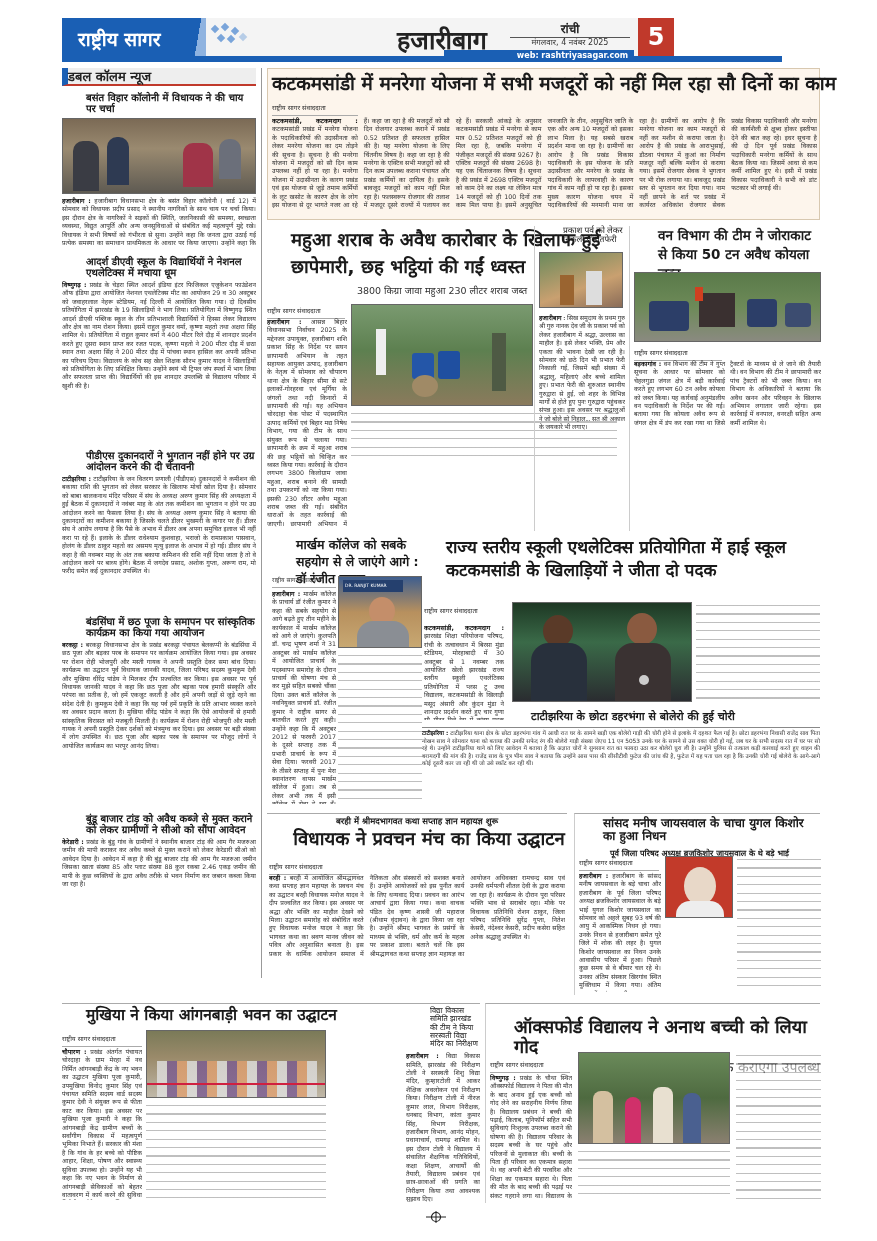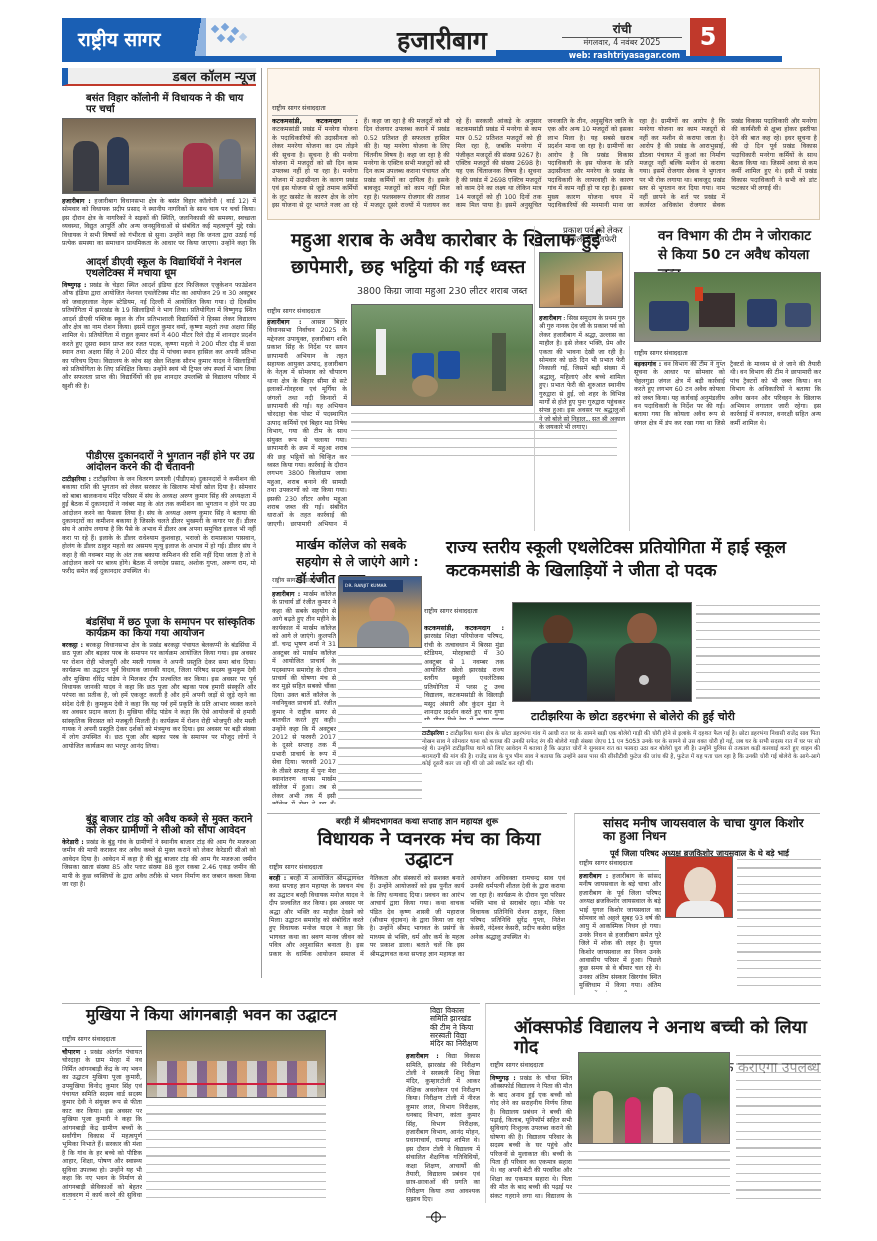--- a/index.html
+++ b/index.html
@@ -1,19 +1,19 @@
 <!DOCTYPE html>
 <html><head>
 <meta charset="utf-8">
 <style>
   * { box-sizing: border-box; margin: 0; padding: 0; }
   body { width: 877px; height: 1241px; background: #fff; font-family: "DejaVu Sans", sans-serif; color: #222; position: relative; overflow: hidden; }
   .page { position: absolute; left: 62px; top: 18px; width: 758px; height: 1205px; }
   
-  .mast { position: absolute; left: 0; top: 0; width: 664px; height: 44px; background: #f4f4f4; border-bottom: 3px solid #c0392b; }
+  .mast { position: absolute; left: 0; top: 0; width: 612px; height: 44px; background: #f4f4f4; border-bottom: 3px solid #c0392b; }
   .mast .logo { position: absolute; left: 0; top: 0; width: 130px; height: 38px; background: #1a5fb4; color: #fff; font-weight: bold; font-size: 19px; padding: 8px 0 0 16px; clip-path: polygon(0 0, 100% 0, 100% 100%, 0 100%); }
   .mast .swoosh { position: absolute; left: 128px; top: 0; width: 16px; height: 38px; background: linear-gradient(100deg, #1a5fb4 50%, #8fb3e0 50%); }
   .mast .dots { position: absolute; left: 150px; top: 6px; width: 40px; height: 24px; }
   .mast .dots span { position: absolute; width: 6px; height: 6px; background: #7aa5da; transform: rotate(45deg); }
   .mast .section { position: absolute; left: 260px; top: 4px; width: 240px; text-align: center; font-size: 25px; font-weight: bold; color: #222; }
   .mast .city { position: absolute; right: 44px; top: 2px; width: 120px; text-align: center; font-size: 12px; font-weight: bold; border-bottom: 1px solid #555; }
   .mast .date { position: absolute; right: 44px; top: 18px; width: 120px; text-align: center; font-size: 8px; color: #333; }
   .mast .pgno { position: absolute; right: 0; top: 0; width: 36px; height: 38px; background: #c0392b; color: #fff; font-size: 24px; font-weight: bold; text-align: center; line-height: 38px; }
   .mast .web { position: absolute; right: 40px; top: 32px; width: 190px; height: 12px; background: #1a5fb4; color: #fff; font-size: 8px; font-weight: bold; text-align: right; padding-right: 6px; line-height: 12px; }
   .mast .webbar { position: absolute; left: 0; top: 38px; width: 720px; height: 6px; background: #1a5fb4; }
@@ -45,21 +45,21 @@
     </div>
     <div class="section">हजारीबाग</div>
     <div class="city">रांची</div>
     <div class="date">मंगलवार, 4 नवंबर 2025</div>
     <div class="pgno">5</div>
     <div class="webbar"></div>
     <div class="web">web: rashtriyasagar.com</div>
   </div>
 
   <div class="col" style="left:0;top:50px;width:194px;height:910px;">
-    <div style="height:18px;background:#eee;border-left:6px solid #1a5fb4;border-bottom:2px solid #c0392b;text-align:right;font-weight:bold;font-size:13px;line-height:18px;">डबल कॉलम न्यूज</div>
+    <div style="height:18px;background:#eee;border-left:6px solid #1a5fb4;border-bottom:2px solid #c0392b;text-align:left;font-weight:bold;font-size:13px;line-height:18px;">डबल कॉलम न्यूज</div>
 
     <div style="position:absolute;top:24px;left:0;width:194px;">
       <div class="hl" style="font-size:10px;">बसंत विहार कॉलोनी में विधायक ने की चाय पर चर्चा</div>
       <div class="photo" style="position:relative;margin-top:4px;width:194px;height:76px;background:linear-gradient(180deg,#7b6a55 0%,#9a8a70 40%,#5e5a52 100%);">
         <div style="position:absolute;left:10px;top:22px;width:26px;height:50px;background:#3a3c44;border-radius:10px 10px 0 0"></div>
         <div style="position:absolute;left:44px;top:18px;width:22px;height:48px;background:#2e3a52;border-radius:10px 10px 0 0"></div>
         <div style="position:absolute;left:120px;top:24px;width:30px;height:44px;background:#a03448;border-radius:10px 10px 0 0"></div>
         <div style="position:absolute;left:156px;top:20px;width:22px;height:40px;background:#6b6f7a;border-radius:10px 10px 0 0"></div>
       </div>
       <div class="txt" style="margin-top:3px;height:50px;"><b>हजारीबाग :</b> <span>हजारीबाग विधानसभा क्षेत्र के बसंत विहार कॉलोनी ( वार्ड 12) में सोमवार को विधायक प्रदीप प्रसाद ने स्थानीय नागरिकों के साथ चाय पर चर्चा किया। इस दौरान क्षेत्र के नागरिकों ने सड़कों की स्थिति, जलनिकासी की समस्या, स्वच्छता व्यवस्था, विद्युत आपूर्ति और अन्य जनसुविधाओं से संबंधित कई महत्वपूर्ण मुद्दे रखे। विधायक ने सभी विषयों को गंभीरता से सुना। उन्होंने कहा कि जनता द्वारा उठाई गई प्रत्येक समस्या का समाधान प्राथमिकता के आधार पर किया जाएगा। उन्होंने कहा कि जनता की सक्रिय भागीदारी से ही विकास संभव है।</span></div>
@@ -81,20 +81,21 @@
     </div>
 
     <div style="position:absolute;top:745px;left:0;width:194px;">
       <div class="hl" style="font-size:10px;">बुंडू बाजार टांड़ को अवैध कब्जे से मुक्त कराने को लेकर ग्रामीणों ने सीओ को सौंपा आवेदन</div>
       <div class="txt" style="margin-top:3px;height:140px;"><b>केरेडारी :</b> <span>प्रखंड के बुंडू गांव के ग्रामीणों ने स्थानीय बाजार टांड़ की आम गैर मजरुआ जमीन की मापी कराकर कर अवैध कब्जे से मुक्त कराने को लेकर केरेडारी सीओ को आवेदन दिया है। आवेदन में कहा है की बुंडू बाजार टांड़ की आम गैर मजरुआ जमीन जिसका खाता संख्या 85 और प्लाट संख्या 88 कुल रकबा 2.46 एकड़ जमीन की मापी के कुछ व्यक्तियों के द्वारा अवैध तरीके से भवन निर्माण कर जबरन कब्जा किया जा रहा है।</span></div>
     </div>
   </div>
   <div class="rule" style="left:199px;top:50px;width:1px;height:910px;"></div>
 
   <div class="col" style="left:205px;top:50px;width:553px;height:152px;background:#fdf5ec;border:1px solid #d8c8b0;">
+    <div class="hl" style="font-size:19px;padding:4px 4px 0 4px;white-space:nowrap;">कटकमसांडी में मनरेगा योजना में सभी मजदूरों को नहीं मिल रहा सौ दिनों का काम</div>
     <div class="byline" style="position:absolute;left:4px;top:34px;width:86px;">राष्ट्रीय सागर संवाददाता</div>
     <div class="txt" style="position:absolute;left:4px;top:48px;width:545px;height:100px;column-count:6;column-gap:6px;"><b>कटकमसांडी, कटकमदाग :</b> <span>कटकमसांडी प्रखंड में मनरेगा योजना के पदाधिकारियों की उदासीनता को लेकर मनरेगा योजना का दम तोड़ने की सूचना है। सूचना है की मनरेगा योजना में मजदूरों को सौ दिन काम उपलब्ध नहीं हो पा रहा है। मनरेगा योजना में उदासीनता के कारण प्रखंड एवं इस योजना से जुड़े तमाम कर्मियों के लूट खसोट के कारण क्षेत्र के लोग इस योजना से दूर भागते नजर आ रहे हैं। कहा जा रहा है की मजदूरों को सौ दिन रोजगार उपलब्ध कराने में प्रखंड 0.52 प्रतिशत ही सफलता हासिल की है। यह मनरेगा योजना के लिए चिंतनीय विषय है। कहा जा रहा है की मनरेगा के एक्टिव सभी मजदूरों को सौ दिन काम उपलब्ध कराना पंचायत और प्रखंड कर्मियों का दायित्व है। इसके बावजूद मजदूरों को काम नहीं मिल रहा है। फलस्वरूप रोजगार की तलाश में मजदूर दूसरे राज्यों में पलायन कर रहे हैं। सरकारी आंकड़े के अनुसार कटकमसांडी प्रखंड में मनरेगा से काम मात्र 0.52 प्रतिशत मजदूरों को ही मिल रहा है, जबकि मनरेगा में पंजीकृत मजदूरों की संख्या 9267 है। एक्टिव मजदूरों की संख्या 2698 है। यह एक चिंताजनक विषय है। सूचना है की प्रखंड में 2698 एक्टिव मजदूरों को काम देने का लक्ष्य था लेकिन मात्र 14 मजदूरों को ही 100 दिनों तक काम मिल पाया है। इसमें अनुसूचित जनजाति के तीन, अनुसूचित जाति के एक और अन्य 10 मजदूरों को इसका लाभ मिला है। यह सबसे खराब प्रदर्शन माना जा रहा है। ग्रामीणों का आरोप है कि प्रखंड विकास पदाधिकारी के इस योजना के प्रति उदासीनता और मनरेगा के प्रखंड के पदाधिकारी के लापरवाही के कारण गांव में काम नहीं हो पा रहा है। इसका मुख्य कारण योजना चयन में पदाधिकारियों की मनमानी माना जा रहा है। ग्रामीणों का आरोप है कि मनरेगा योजना का काम मजदूरों से नहीं कर मशीन से कराया जाता है। आरोप है की प्रखंड के आराभुसाई, डौठवा पंचायत में कुआं का निर्माण मजदूर नहीं बल्कि मशीन से कराया गया। इसमें रोजगार सेवक ने भुगतान पर भी रोक लगाया था। बावजूद प्रखंड स्तर से भुगतान कर दिया गया। नाम नहीं छापने के शर्त पर प्रखंड में कार्यरत अधिकांश रोजगार सेवक प्रखंड विकास पदाधिकारी और मनरेगा की कार्यशैली से क्षुब्ध होकर इस्तीफा देने की बात कह रहे। इधर सूचना है की दो दिन पूर्व प्रखंड विकास पदाधिकारी मनरेगा कर्मियों के साथ बैठक किया था। जिसमें आधा से कम कर्मी शामिल हुए थे। इसी में प्रखंड विकास पदाधिकारी ने सभी को डांट फटकार भी लगाई थी।</span></div>
   </div>
 
   <div class="col" style="left:205px;top:208px;width:350px;height:305px;">
     <div class="hl" style="font-size:18.5px;line-height:27px;">महुआ शराब के अवैध कारोबार के खिलाफ हुई छापेमारी, छह भट्ठियां की गईं ध्वस्त</div>
     <div style="text-align:center;font-size:9.5px;margin-top:4px;color:#333;">3800 किग्रा जावा महुआ 230 लीटर शराब जब्त</div>
     <div class="byline" style="position:absolute;left:0;top:80px;width:78px;">राष्ट्रीय सागर संवाददाता</div>
     <div class="photo" style="left:84px;top:78px;width:182px;height:102px;background:linear-gradient(180deg,#7a9a70 0%,#5d8050 45%,#8a7a5c 100%);">
       <div style="position:absolute;left:60px;top:48px;width:22px;height:26px;background:#2456a8;border-radius:3px"></div>
@@ -155,21 +156,21 @@
     <div class="fill-lines" style="position:absolute;left:274px;top:66px;width:124px;height:100px;"></div>
   </div>
 
   <div class="col" style="left:360px;top:693px;width:398px;height:92px;">
     <div class="hl" style="font-size:11px;text-align:center;">टाटीझरिया के छोटा डहरभंगा से बोलेरो की हुई चोरी</div>
     <div class="txt" style="margin-top:4px;border-top:1px solid #888;padding-top:2px;height:66px;font-size:5.8px;line-height:7.6px;"><b>टाटीझरिया :</b> <span>टाटीझरिया थाना क्षेत्र के छोटा डहरभंगा गांव में आधी रात घर के सामने खड़ी एक बोलेरो गाड़ी की चोरी होने से इलाके में दहशत फैल गई है। छोटा डहरभंगा निवासी राजेंद्र साव पिता नोखन साव ने सोमवार थाना को बताया की उनकी सफेद रंग की बोलेरो गाड़ी संख्या जेएच 11 एन 5053 उनके घर के सामने से उस वक्त चोरी हो गई, जब घर के सभी सदस्य रात में घर पर सो रहे थे। उन्होंने टाटीझरिया थाने को लिए आवेदन में बताया है कि अज्ञात चोरों ने सुनसान रात का फायदा उठा कर बोलेरो चुरा ली है। उन्होंने पुलिस से तत्काल कड़ी कारवाई करते हुए वाहन की बरामदगी की मांग की है। राजेंद्र साव के पुत्र भीम साव ने बताया कि उन्होंने आस पास की सीसीटीवी फुटेज की जांच की है, फुटेज में यह पता चल रहा है कि उनकी चोरी गई बोलेरो के आगे-आगे कोई दूसरी कार जा रही थी जो उसे स्कॉट कर रही थी।</span></div>
   </div>
 
   <div class="col" style="left:205px;top:795px;width:300px;height:182px;border-top:1px solid #aaa;">
     <div style="text-align:center;font-size:8.5px;font-weight:bold;margin-top:1px;">बरही में श्रीमदभागवत कथा सप्ताह ज्ञान महायज्ञ शुरू</div>
-    <div class="hl" style="font-size:18.5px;text-align:center;margin-top:3px;">विधायक ने प्वनरक मंच का किया उद्घाटन</div>
+    <div class="hl" style="font-size:18.5px;text-align:center;margin-top:3px;">विधायक ने प्रवचन मंच का किया उद्घाटन</div>
     <div class="byline" style="position:absolute;left:2px;top:48px;width:90px;">राष्ट्रीय सागर संवाददाता</div>
     <div class="txt" style="position:absolute;left:2px;top:60px;width:296px;height:118px;column-count:3;column-gap:6px;"><b>बरही :</b> <span>बरही में आयोजित श्रीमद्भागवत कथा सप्ताह ज्ञान महायज्ञ के प्रवचन मंच का उद्घाटन बरही विधायक मनोज यादव ने दीप प्रज्वलित कर किया। इस अवसर पर श्रद्धा और भक्ति का माहौल देखने को मिला। उद्घाटन समारोह को संबोधित करते हुए विधायक मनोज यादव ने कहा कि भागवत कथा का श्रवण मानव जीवन को पवित्र और अनुशासित बनाता है। इस प्रकार के धार्मिक आयोजन समाज में नैतिकता और संस्कारों को सशक्त बनाते हैं। उन्होंने आयोजकों को इस पुनीत कार्य के लिए धन्यवाद दिया। प्रवचन का आरंभ आचार्य द्वारा किया गया। कथा वाचक पंडित देव कृष्ण शास्त्री जी महाराज (श्रीधाम वृंदावन) के द्वारा किया जा रहा है। उन्होंने श्रीमद भागवत के प्रसंगों के माध्यम से भक्ति, धर्म और कर्म के महत्व पर प्रकाश डाला। बताते चलें कि इस श्रीमद्भागवत कथा सप्ताह ज्ञान महायज्ञ का आयोजन अधिवक्ता रामचन्द्र साव एवं उनकी धर्मपत्नी शीतल देवी के द्वारा कराया जा रहा है। कार्यक्रम के दौरान पूरा परिसर भक्ति भाव से सराबोर रहा। मौके पर विधायक प्रतिनिधि रोशन ठाकुर, जिला परिषद प्रतिनिधि सुरेंद्र गुप्ता, नितेश केसरी, नंदेश्वर केसरी, प्रदीप कसेरा सहित अनेक श्रद्धालु उपस्थित थे।</span></div>
   </div>
 
   <div class="col" style="left:512px;top:795px;width:246px;height:182px;border-top:1px solid #aaa;border-left:1px solid #ccc;padding-left:4px;">
     <div class="hl" style="font-size:12px;margin-top:3px;">सांसद मनीष जायसवाल के चाचा युगल किशोर का हुआ निधन</div>
     <div style="font-size:8px;font-weight:bold;text-align:center;margin-top:4px;">पूर्व जिला परिषद अध्यक्ष ब्रजकिशोर जायसवाल के थे बड़े भाई</div>
     <div class="byline" style="position:absolute;left:4px;top:44px;width:80px;">राष्ट्रीय सागर संवाददाता</div>
     <div class="photo" style="left:90px;top:42px;width:68px;height:62px;background:#c23a2a;">
       <div style="position:absolute;left:18px;top:10px;width:32px;height:38px;background:#e8d8c8;border-radius:50%"></div>

